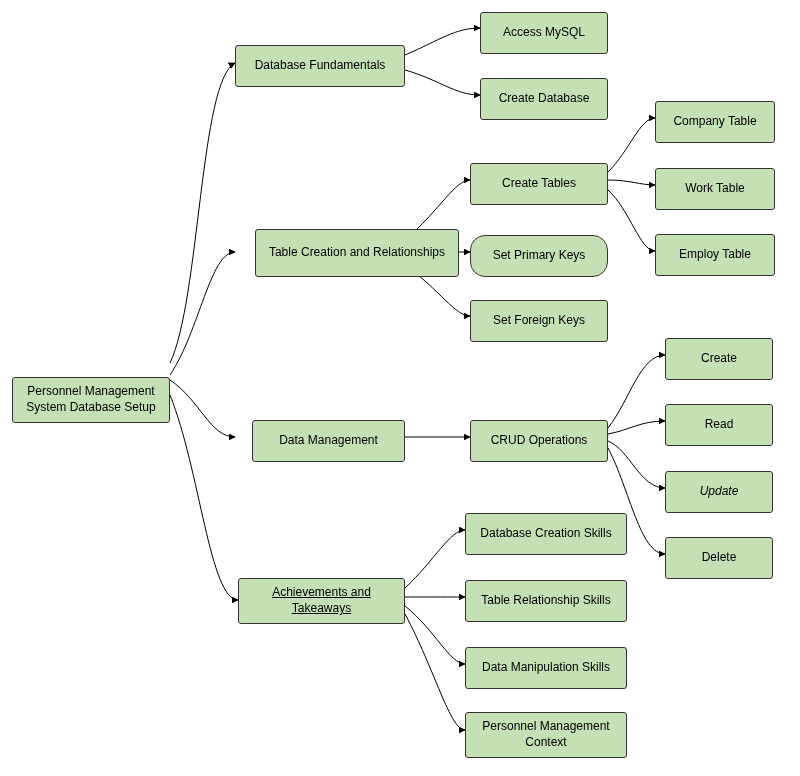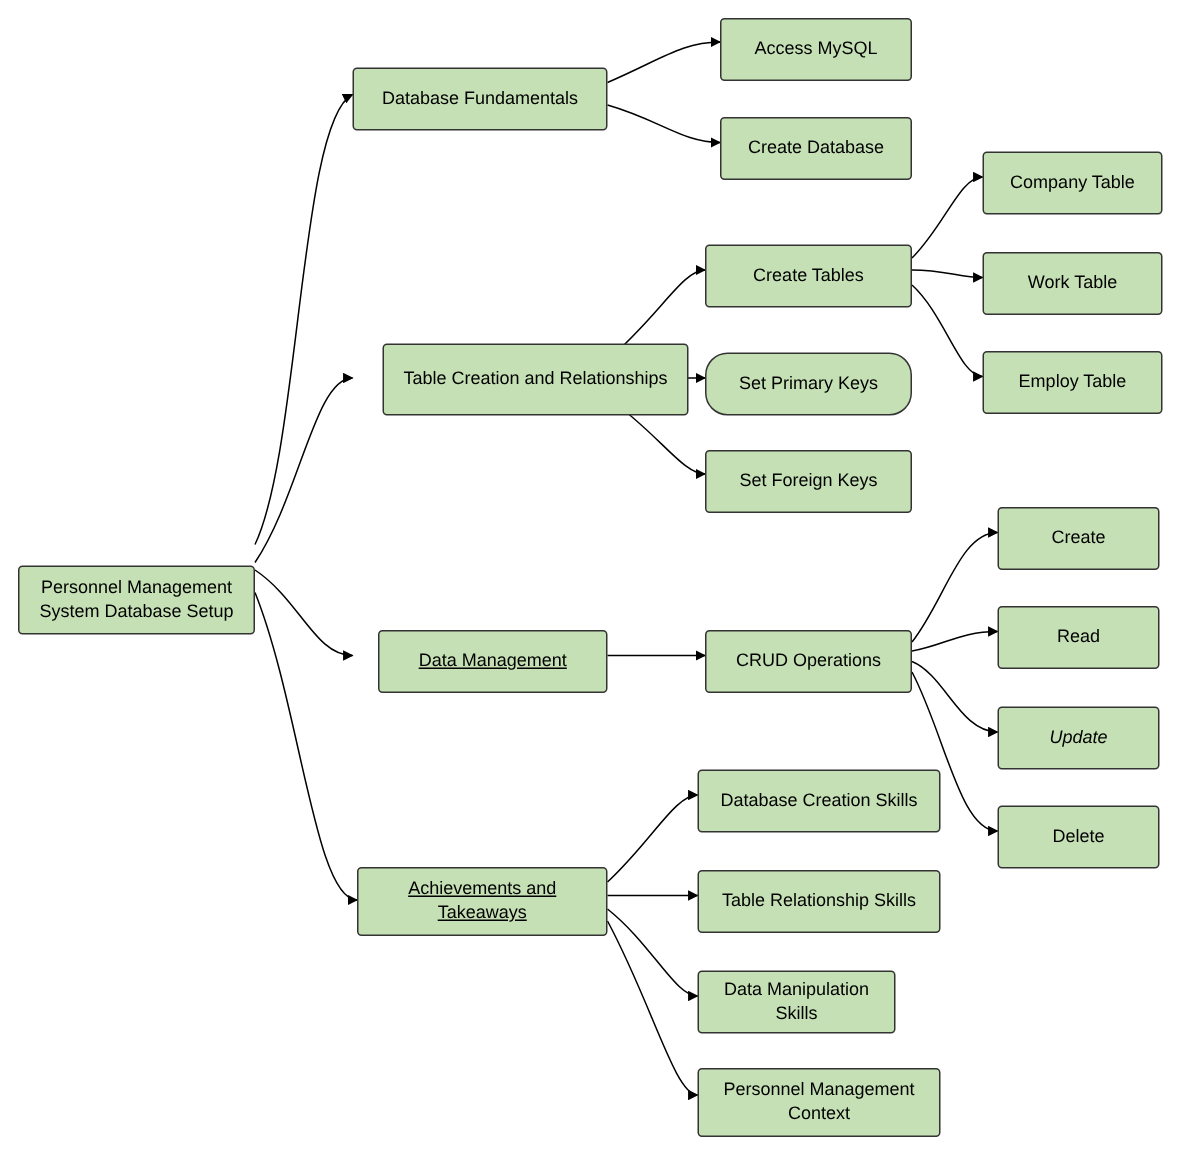--- a/index.html
+++ b/index.html
@@ -81,21 +81,21 @@
 </div>
 
 <div class="node" style="left:235px; top:45px; width:170px; height:36px;">
   <span>Database Fundamentals</span>
 </div>
 
 <div class="node" style="left:235px; top:229px; width:204px; height:48px;margin-left:20px;">
   <span>Table Creation and Relationships</span>
 </div>
 
-<div class="node" style="left:252px; top:420px; width:153px; height:34px;text-decoration:underline;">
+<div class="node" style="left:252px; top:420px; width:153px; height:34px;">
   <span>Data Management</span>
 </div>
 
 <div class="node" style="left:238px; top:578px; width:167px; height:46px;text-decoration:underline;">
   <span>Achievements and Takeaways</span>
 </div>
 
 <div class="node" style="left:480px; top:12px; width:128px; height:34px;">
   <span>Access MySQL</span>
 </div>
@@ -149,19 +149,19 @@
 </div>
 
 <div class="node" style="left:465px; top:513px; width:162px; height:34px;">
   <span>Database Creation Skills</span>
 </div>
 
 <div class="node" style="left:465px; top:580px; width:162px; height:34px;">
   <span>Table Relationship Skills</span>
 </div>
 
-<div class="node" style="left:465px; top:647px; width:132px; height:34px;">
+<div class="node" style="left:465px; top:647px; width:162px; height:34px;">
   <span>Data Manipulation Skills</span>
 </div>
 
 <div class="node" style="left:465px; top:712px; width:162px; height:46px;">
   <span>Personnel Management Context</span>
 </div>
 
 </body></html>

